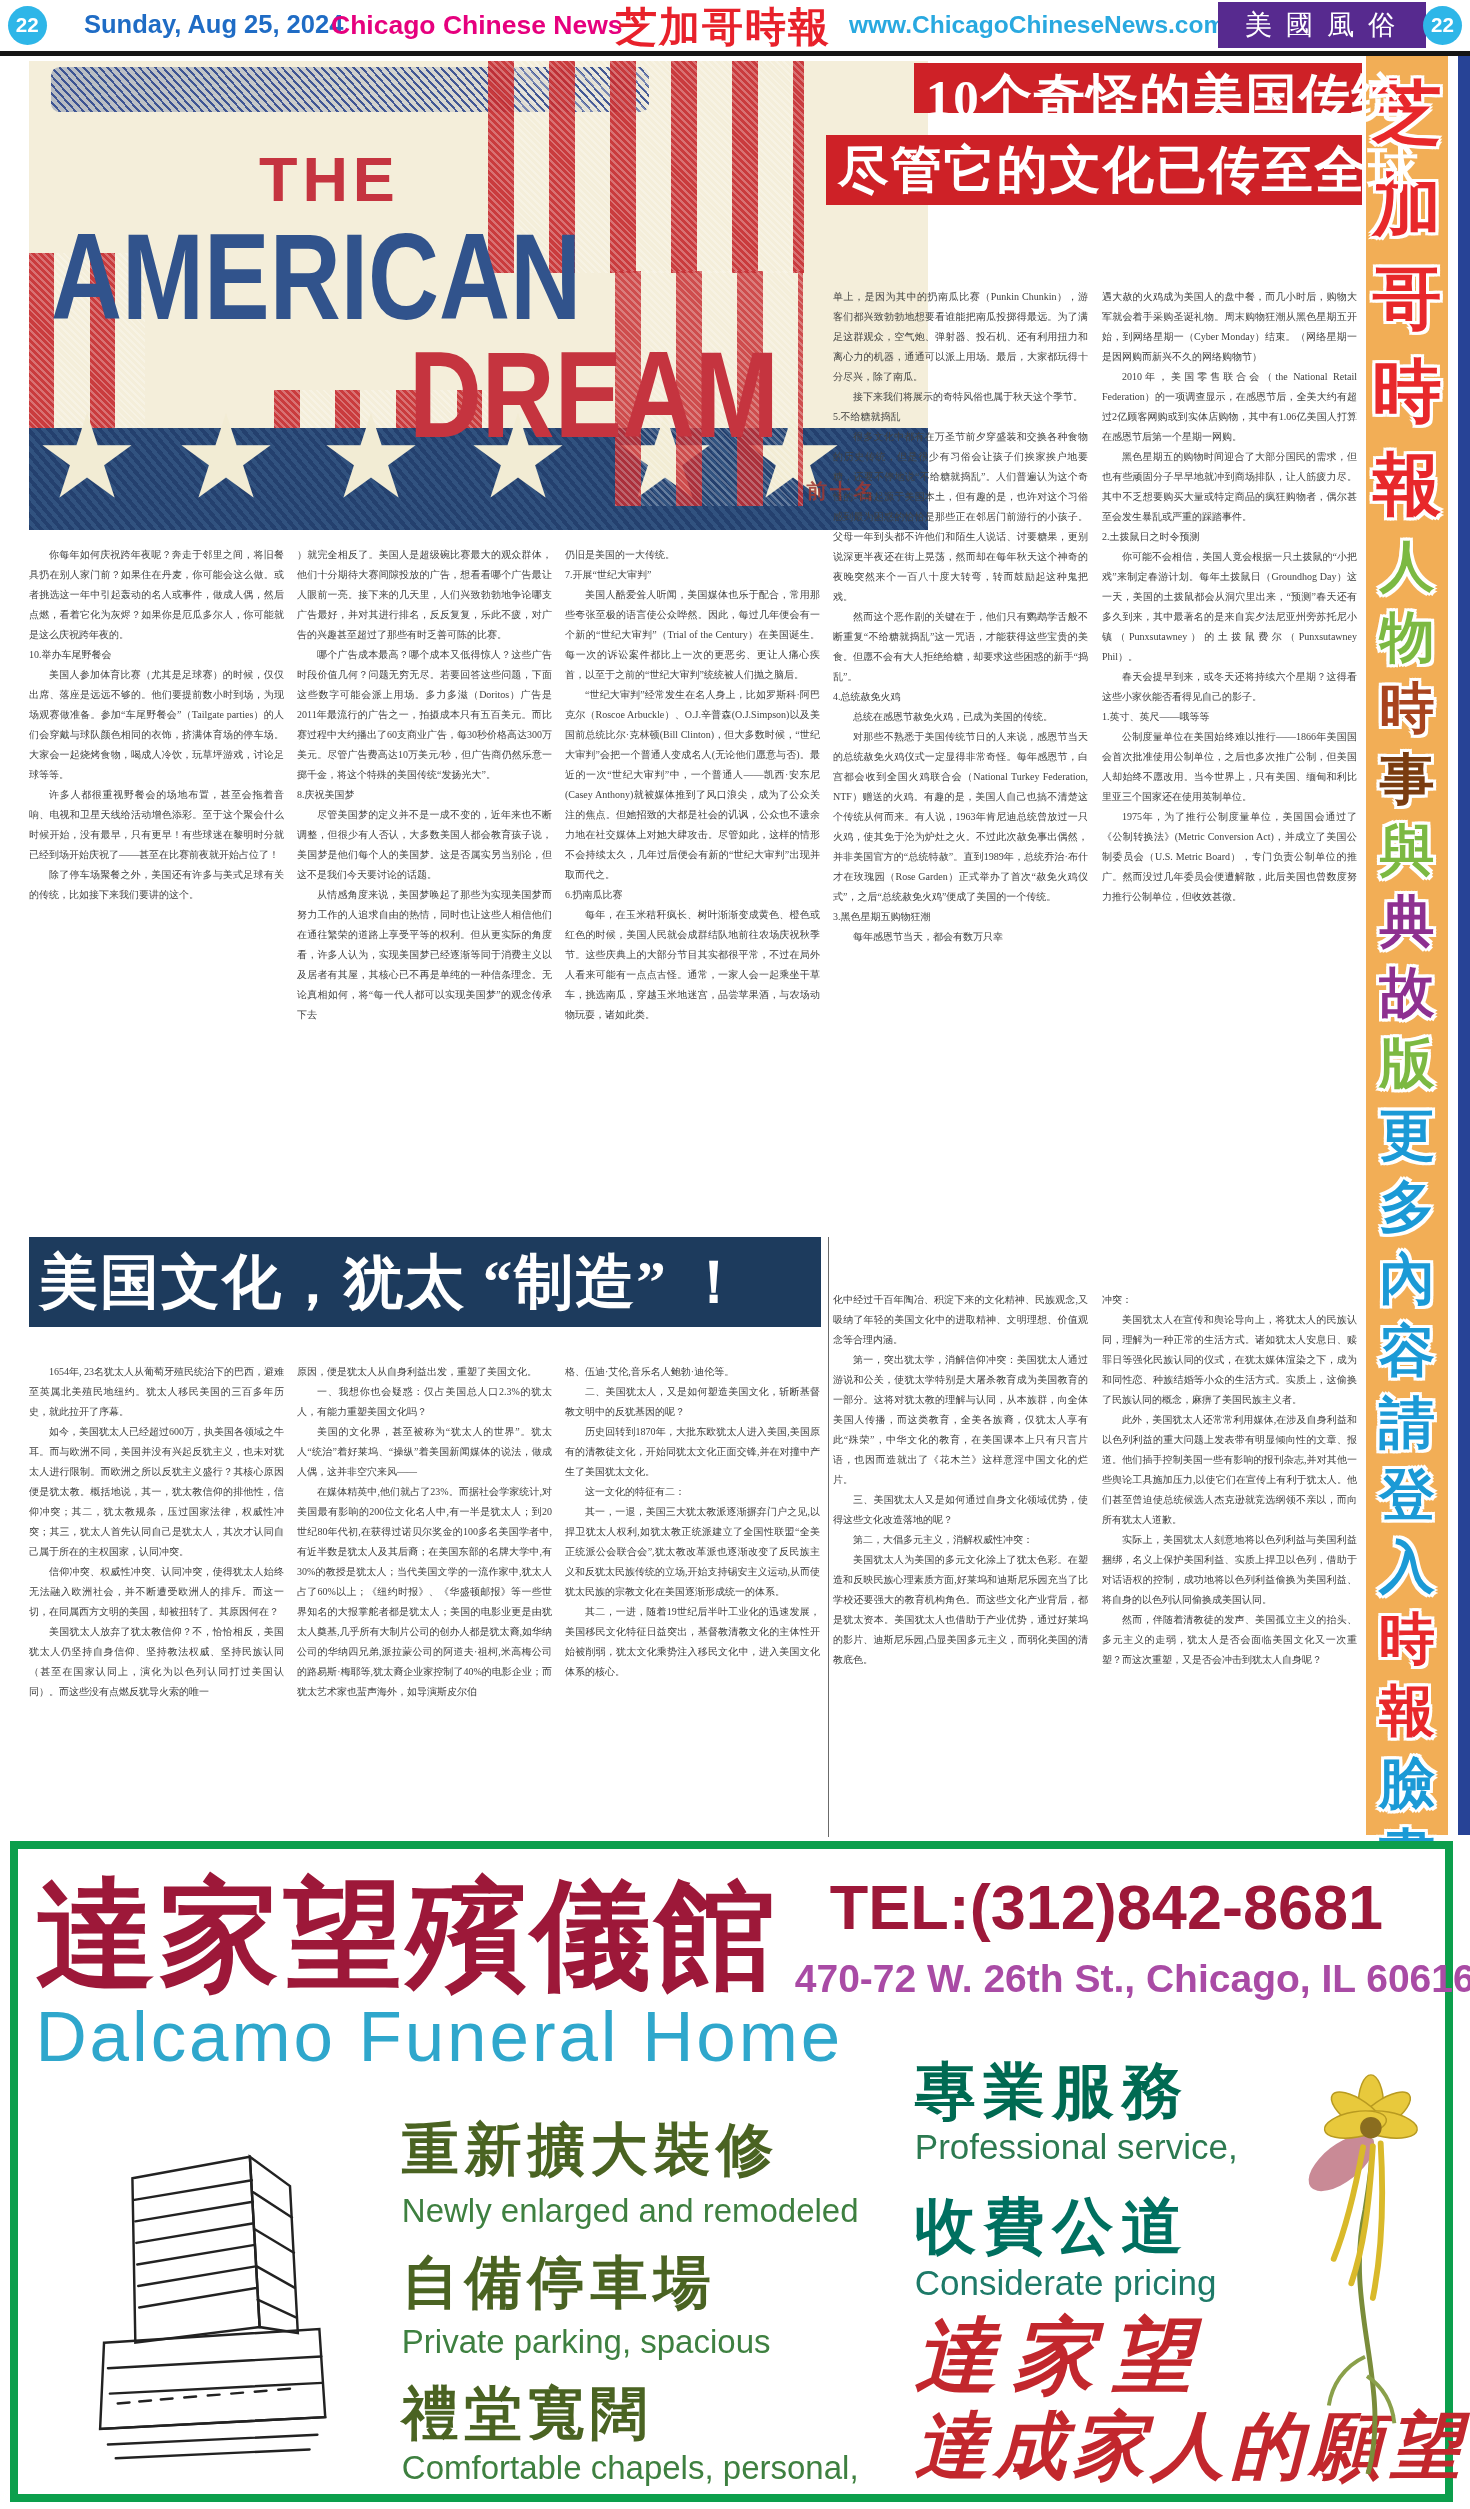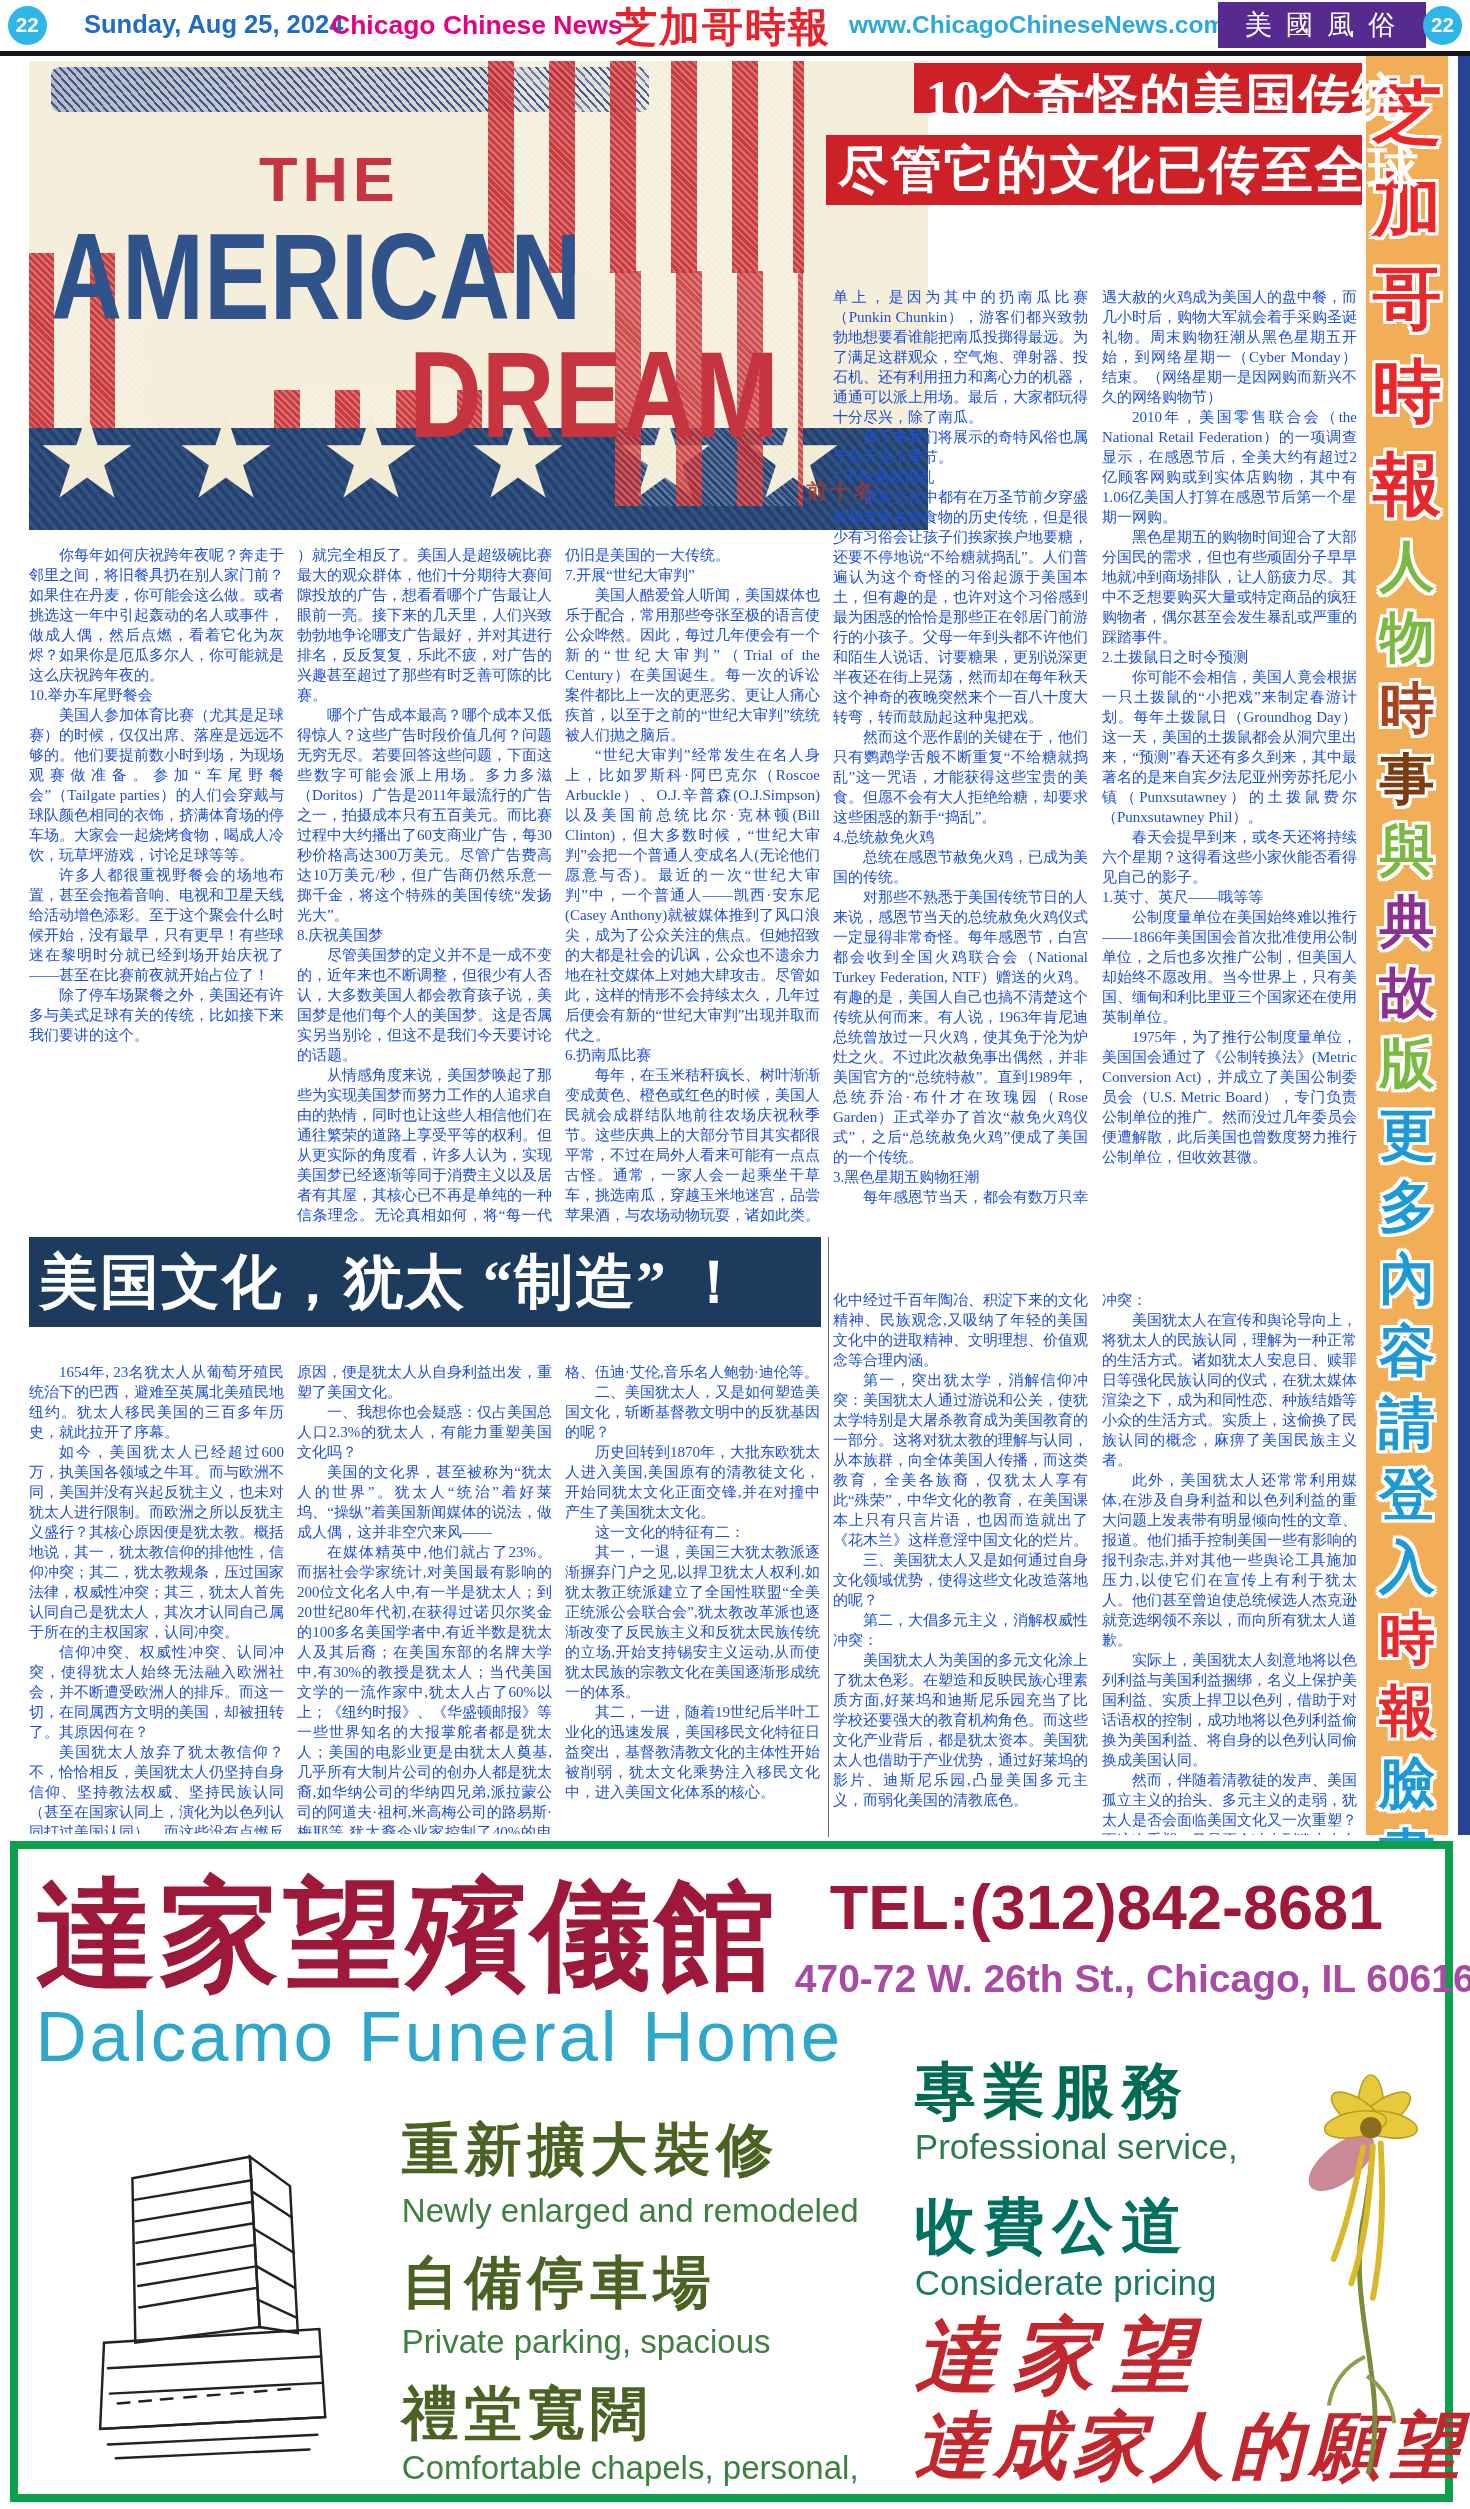--- a/index.html
+++ b/index.html
@@ -62,21 +62,21 @@
 
   
   .red-bar{position:absolute;background:#ce2127;color:#fff;white-space:nowrap;
       font:700 51px "Liberation Serif",serif;line-height:70px;padding-left:11.8px;
       letter-spacing:2px;box-sizing:border-box;}
   .bar1{left:914px;top:63px;width:448px;height:50px;}
   .bar2{left:826px;top:135px;width:536px;height:70px;}
 
   
   .acol{position:absolute;width:255px;overflow:hidden;text-align:justify;
-      font-size:15px;line-height:20px;color:#1d4ed8;}
+      font-size:10px;line-height:20px;color:#404040;}
   .para{margin:0;text-indent:2em;}
   .para.noind{text-indent:0;}
 
   
   .a2-headline{position:absolute;left:29px;top:1237px;width:792px;height:90px;background:#1d3b5d;
       color:#fff;font:600 59px "Liberation Serif",serif;line-height:90px;padding-left:10px;
       letter-spacing:2px;box-sizing:border-box;white-space:nowrap;}
   .divider{position:absolute;left:828px;top:1237px;width:1px;height:600px;background:#6b6b6b;}
 
   

